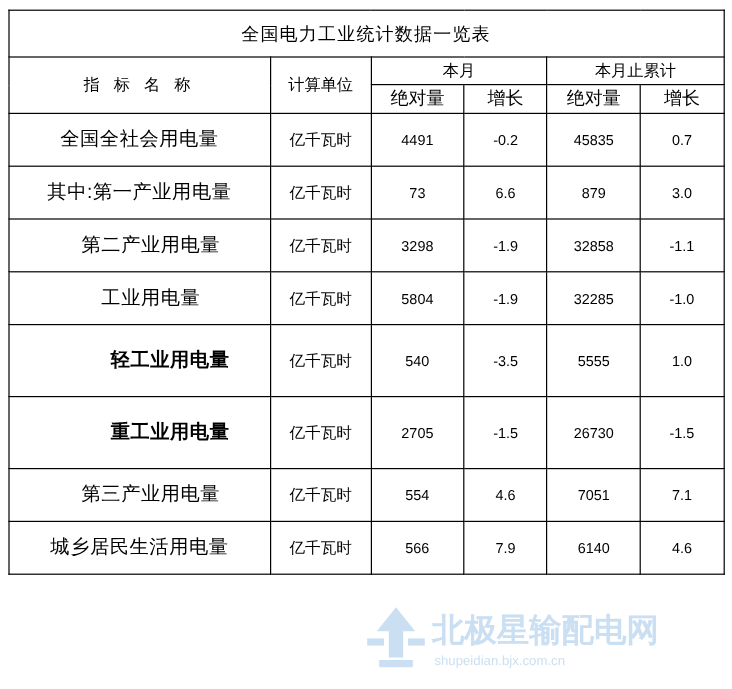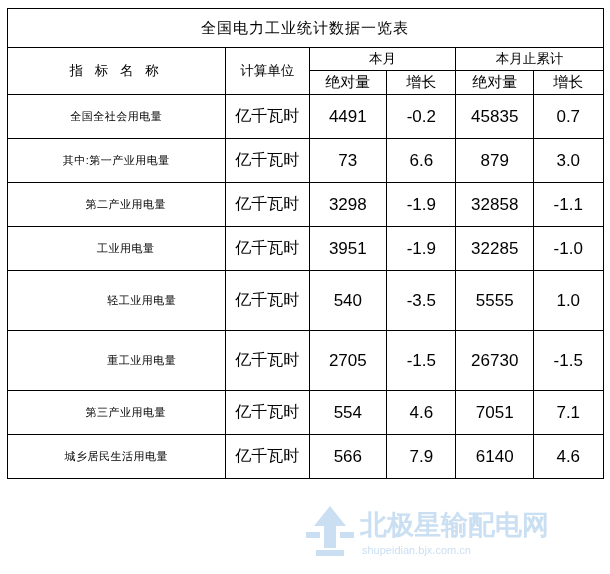--- a/index.html
+++ b/index.html
@@ -45,37 +45,38 @@
     font-weight: bold;
   }
   .hdr-name {
     letter-spacing: 4px;
   }
   .hdr-sub {
     font-size: 15px;
     font-weight: bold;
   }
   .row-label {
-    font-size: 11px;
+    font-size: 16px;
     text-align: center;
     letter-spacing: 0.5px;
     line-height: 1.45;
   }
   .row-label.indent1 {
     padding-left: 22px;
   }
   .row-label.indent2 {
     padding-left: 54px;
     text-align: center;
+    font-weight: bold;
   }
   .unit {
-    font-size: 16px;
+    font-size: 13px;
   }
   .num {
-    font-size: 17px;
+    font-size: 12px;
   }
   .r-tall { height: 44px; }
   .r-xtall { height: 60px; }
   .watermark {
     position: absolute;
     right: 8px;
     bottom: 4px;
     width: 300px;
     height: 72px;
     pointer-events: none;
@@ -150,21 +151,21 @@
         <td class="unit">亿千瓦时</td>
         <td class="num">3298</td>
         <td class="num">-1.9</td>
         <td class="num">32858</td>
         <td class="num">-1.1</td>
       </tr>
 
       <tr class="r-tall">
         <td class="row-label indent1">工业用电量</td>
         <td class="unit">亿千瓦时</td>
-        <td class="num">3951</td>
+        <td class="num">5804</td>
         <td class="num">-1.9</td>
         <td class="num">32285</td>
         <td class="num">-1.0</td>
       </tr>
 
       <tr class="r-xtall">
         <td class="row-label indent2">轻工业用电量</td>
         <td class="unit">亿千瓦时</td>
         <td class="num">540</td>
         <td class="num">-3.5</td>

